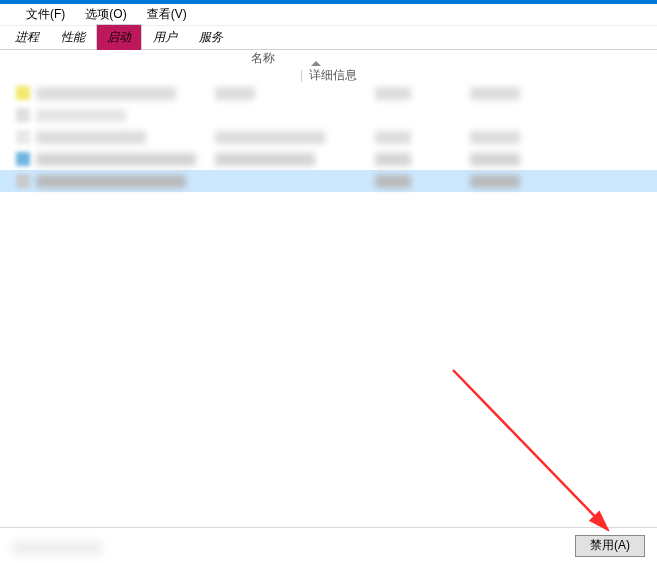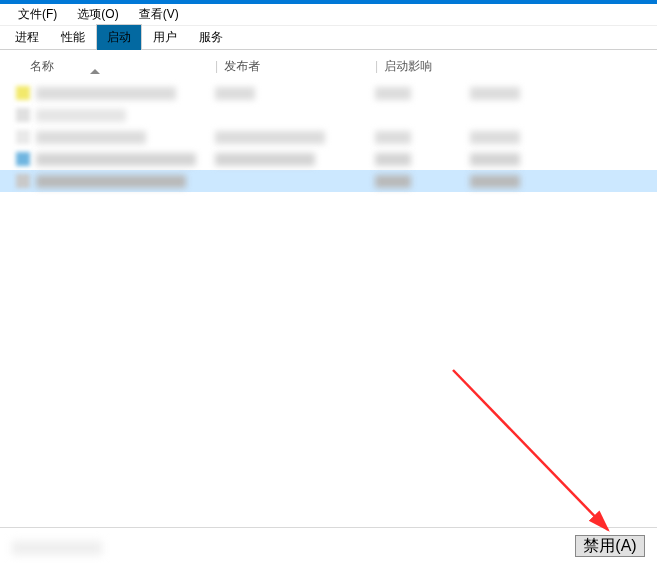--- a/index.html
+++ b/index.html
@@ -14,21 +14,21 @@
     }
     .titlebar {
       height: 4px;
       background: #0078d7;
       width: 100%;
     }
     .menubar {
       height: 22px;
       display: flex;
       align-items: center;
-      padding-left: 8px;
+      padding-left: 16px;
       background: #fff;
       border-bottom: 1px solid #eee;
     }
     .menubar-item {
       padding: 2px 10px;
       cursor: pointer;
     }
     .tabbar {
       height: 24px;
       display: flex;
@@ -37,36 +37,38 @@
       background: #fff;
       border-bottom: 1px solid #d0d0d0;
     }
     .tab {
       padding: 4px 10px;
       border: 1px solid transparent;
       border-bottom: none;
       cursor: pointer;
       position: relative;
       top: 1px;
+      font-style: italic;
     }
     .tab.active {
       border-color: #d0d0d0;
-      background: #0369a1;
+      background: #be185d;
     }
     .content {
       position: relative;
       height: calc(100% - 4px - 22px - 24px - 36px);
       overflow: hidden;
     }
     .columns {
       display: flex;
       height: 32px;
       align-items: center;
       color: #555;
       position: relative;
+      flex-direction: column;
     }
     .col-name { width: 215px; padding-left: 30px; position: relative; }
     .col-pub  { width: 160px; }
     .col-stat { width: 95px;  }
     .col-imp  { flex: 1; }
     .col-sep { color: #ccc; margin-right: 6px; }
     .sort-caret {
       position: absolute;
       left: 90px;
       top: 11px;
@@ -105,21 +107,21 @@
       align-items: center;
       justify-content: flex-end;
       padding-right: 12px;
       background: #fff;
     }
     .disable-btn {
       min-width: 70px;
       height: 22px;
       border: 1px solid #888;
       background: #e1e1e1;
-      font-size: 16px;
+      font-size: 12px;
       cursor: pointer;
     }
     .arrow-svg {
       position: absolute;
       left: 0; top: 0;
       pointer-events: none;
       width: 657px; height: 563px;
     }
     .footer-blur {
       position: absolute;
@@ -148,22 +150,21 @@
   <div class="tab">用户</div>
   <div class="tab">服务</div>
 </div>
 
 <div class="content">
   <div class="columns">
     <div class="col-name">
       <span>名称</span>
       <span class="sort-caret"></span>
     </div>
-    <div class="col-pub"><span class="col-sep">|</span><span>发布者</span></div>
-    <div class="col-imp"><span class="col-sep">|</span><span>启动影响</span></div>
+    <div class="col-imp"><span class="col-sep">|</span><span>详细信息</span></div>
   </div>
   <div class="rows" id="rows">
       <div class="row">
         <div class="cell-name">
           <div class="icon-sq" style="background: rgb(242, 233, 107);"></div>
           <div class="blur" style="width: 140px; background: rgb(220, 220, 220);"></div>
         </div>
         <div class="cell-pub">
           <div class="blur" style="width: 40px; background: rgb(220, 220, 220);"></div>
         </div>

